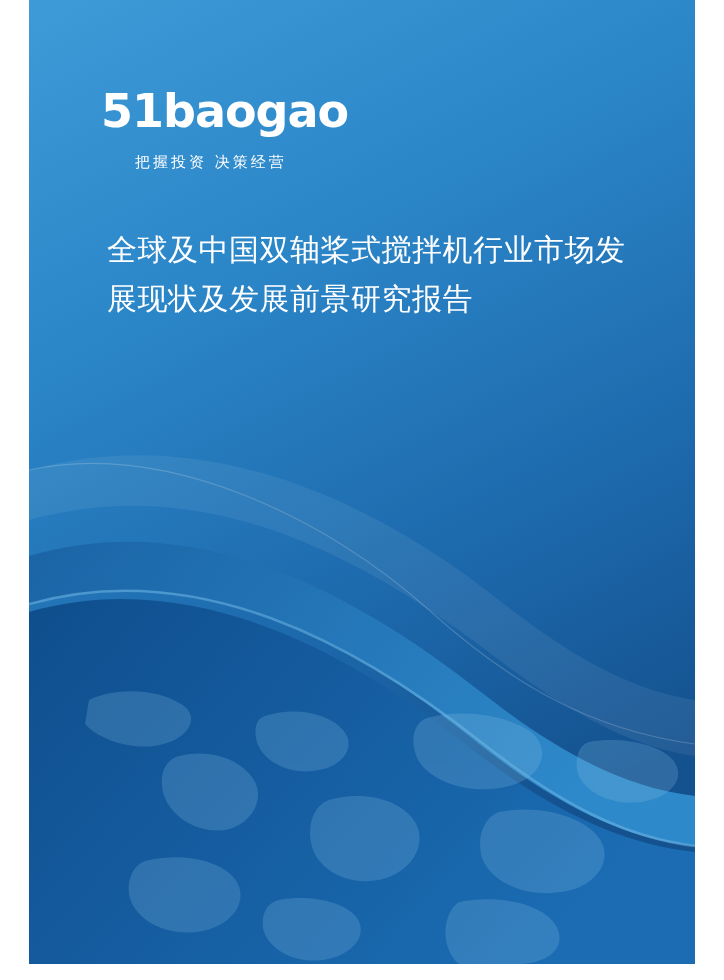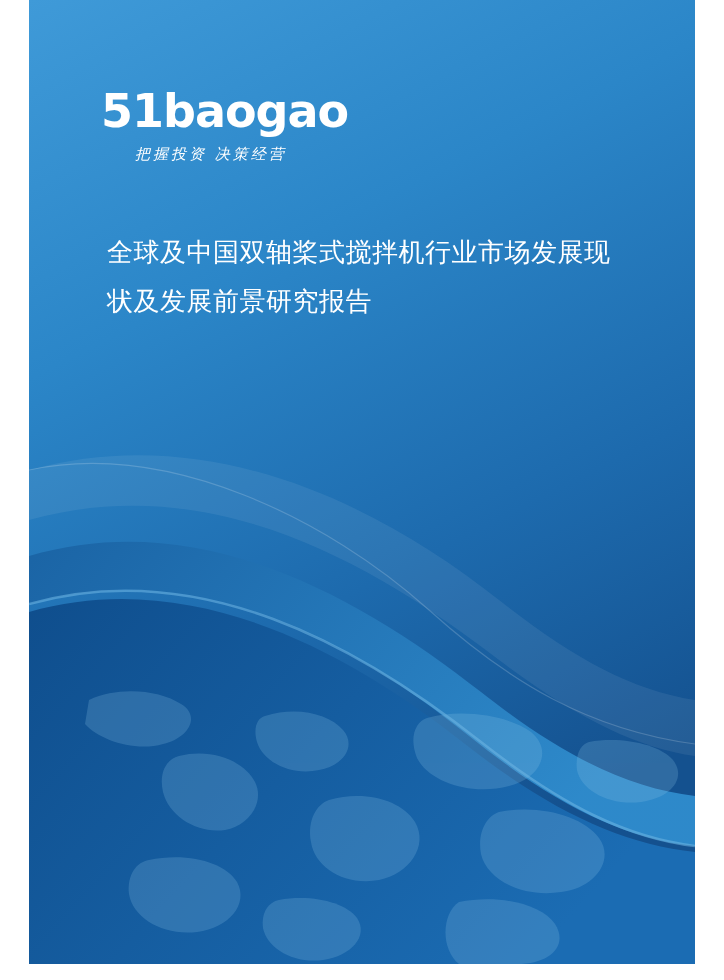--- a/index.html
+++ b/index.html
@@ -45,36 +45,35 @@
   .logo-main {
     font-family: "DejaVu Sans", sans-serif;
     font-size: 46px;
     font-weight: bold;
     color: #ffffff;
     letter-spacing: -1px;
     line-height: 52px;
     white-space: nowrap;
   }
   .logo-sub {
-    margin-top: 8px;
+    margin-top: 16px;
     margin-left: 34px;
     font-family: "DejaVu Sans", sans-serif;
     font-size: 15px;
     color: #ffffff;
     letter-spacing: 3px;
-    font-style: italic;
     white-space: nowrap;
   }
   .title {
     position: absolute;
     left: 78px;
     top: 228px;
     width: 520px;
-    font-family: Liberation Serif, serif;
-    font-size: 26px;
+    font-family: Liberation Mono, monospace;
+    font-size: 30px;
     line-height: 49px;
     color: #ffffff;
     font-weight: normal;
     letter-spacing: 0.5px;
   }
 </style>
 </head>
 <body>
 
 <div class="page">

